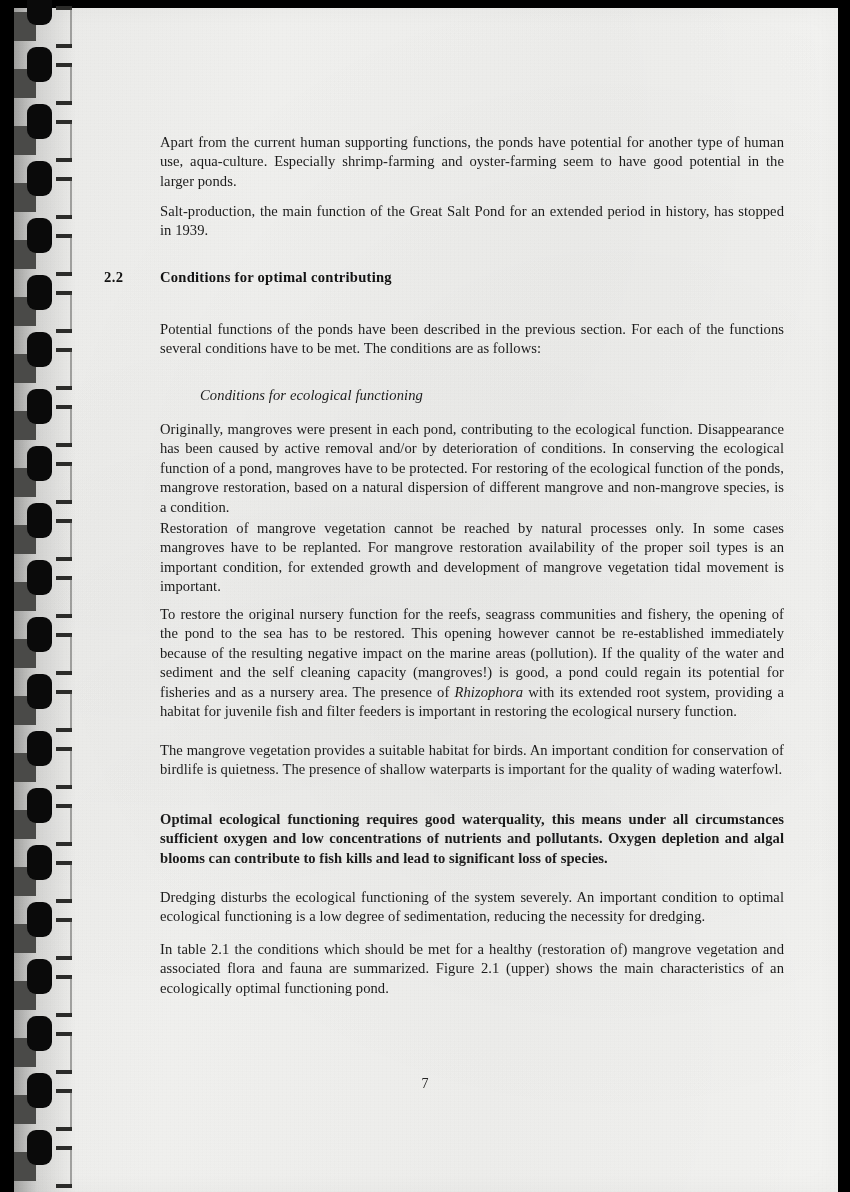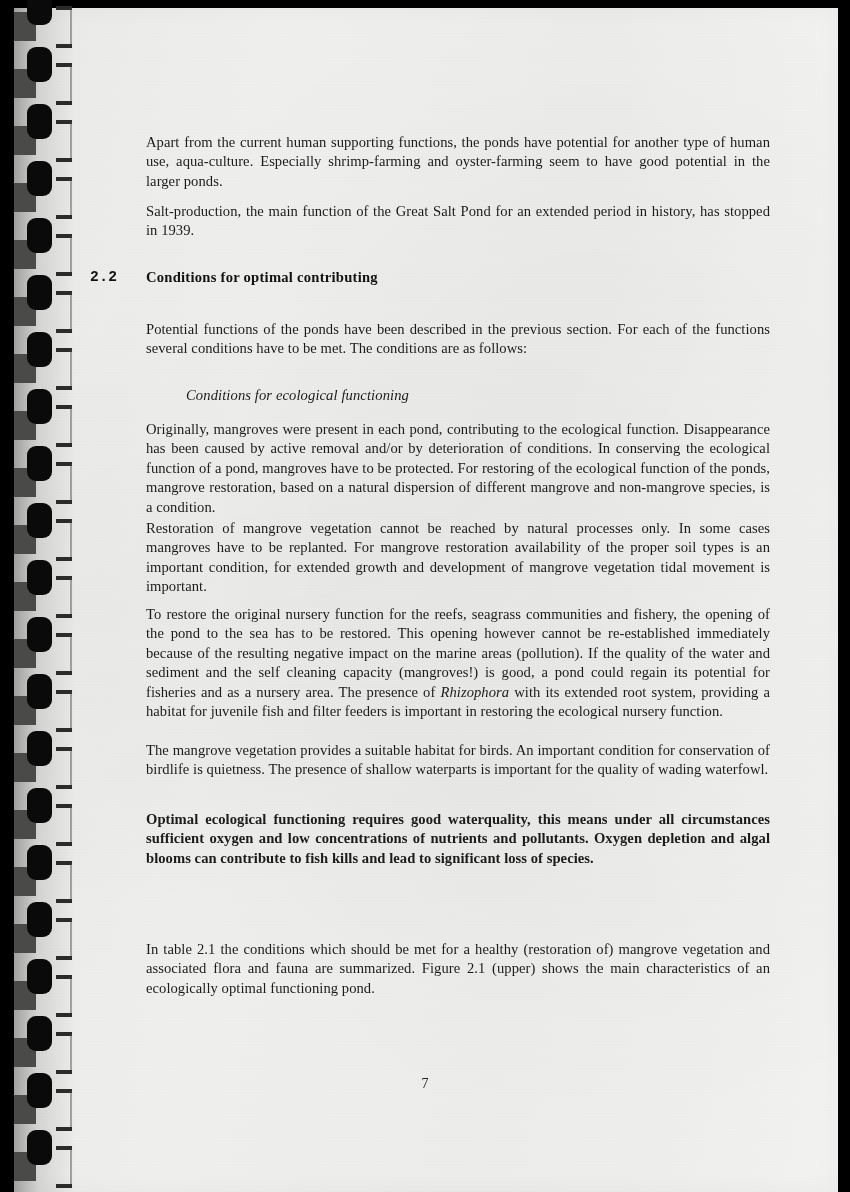--- a/index.html
+++ b/index.html
@@ -116,21 +116,21 @@
     right: 0;
     top: 2px;
     bottom: 2px;
     width: 2px;
     background: rgba(70,70,68,0.45);
   }
 
   
   #content {
     position: absolute;
-    left: 146px;
+    left: 160px;
     top: 0;
     width: 624px;
     height: 1192px;
   }
 
   p.body {
     margin: 0;
     font-size: 14.6px;
     line-height: 19.4px;
     color: #1b1b1b;
@@ -148,21 +148,20 @@
     font-size: 14.6px;
     color: #121212;
   }
   .heading-num {
     position: absolute;
     left: -56px;
     top: 0;
     width: 50px;
     font-weight: bold;
     letter-spacing: 0.4px;
-    font-family: Liberation Mono, monospace;
   }
   .heading-title {
     font-weight: bold;
     letter-spacing: 0.25px;
   }
 
   .subheading {
     font-style: italic;
     font-size: 14.6px;
     line-height: 19.4px;
@@ -426,20 +425,23 @@
     </div>
 
     <div class="block" style="top:741px;">
       <p class="body">The mangrove vegetation provides a suitable habitat for birds. An important condition for conservation of birdlife is quietness. The presence of shallow waterparts is important for the quality of wading waterfowl.</p>
     </div>
 
     <div class="block" style="top:810px;font-weight:bold;">
       <p class="body">Optimal ecological functioning requires good waterquality, this means under all circumstances sufficient oxygen and low concentrations of nutrients and pollutants. Oxygen depletion and algal blooms can contribute to fish kills and lead to significant loss of species.</p>
     </div>
 
+    <div class="block" style="top:888px;">
+      <p class="body">Dredging disturbs the ecological functioning of the system severely. An important condition to optimal ecological functioning is a low degree of sedimentation, reducing the necessity for dredging.</p>
+    </div>
 
     <div class="block" style="top:940px;">
       <p class="body">In table 2.1 the conditions which should be met for a healthy (restoration of) mangrove vegetation and associated flora and fauna are summarized. Figure 2.1 (upper) shows the main characteristics of an ecologically optimal functioning pond.</p>
     </div>
 
   </div>
 
   <div id="folio">7</div>
 
 </div>

